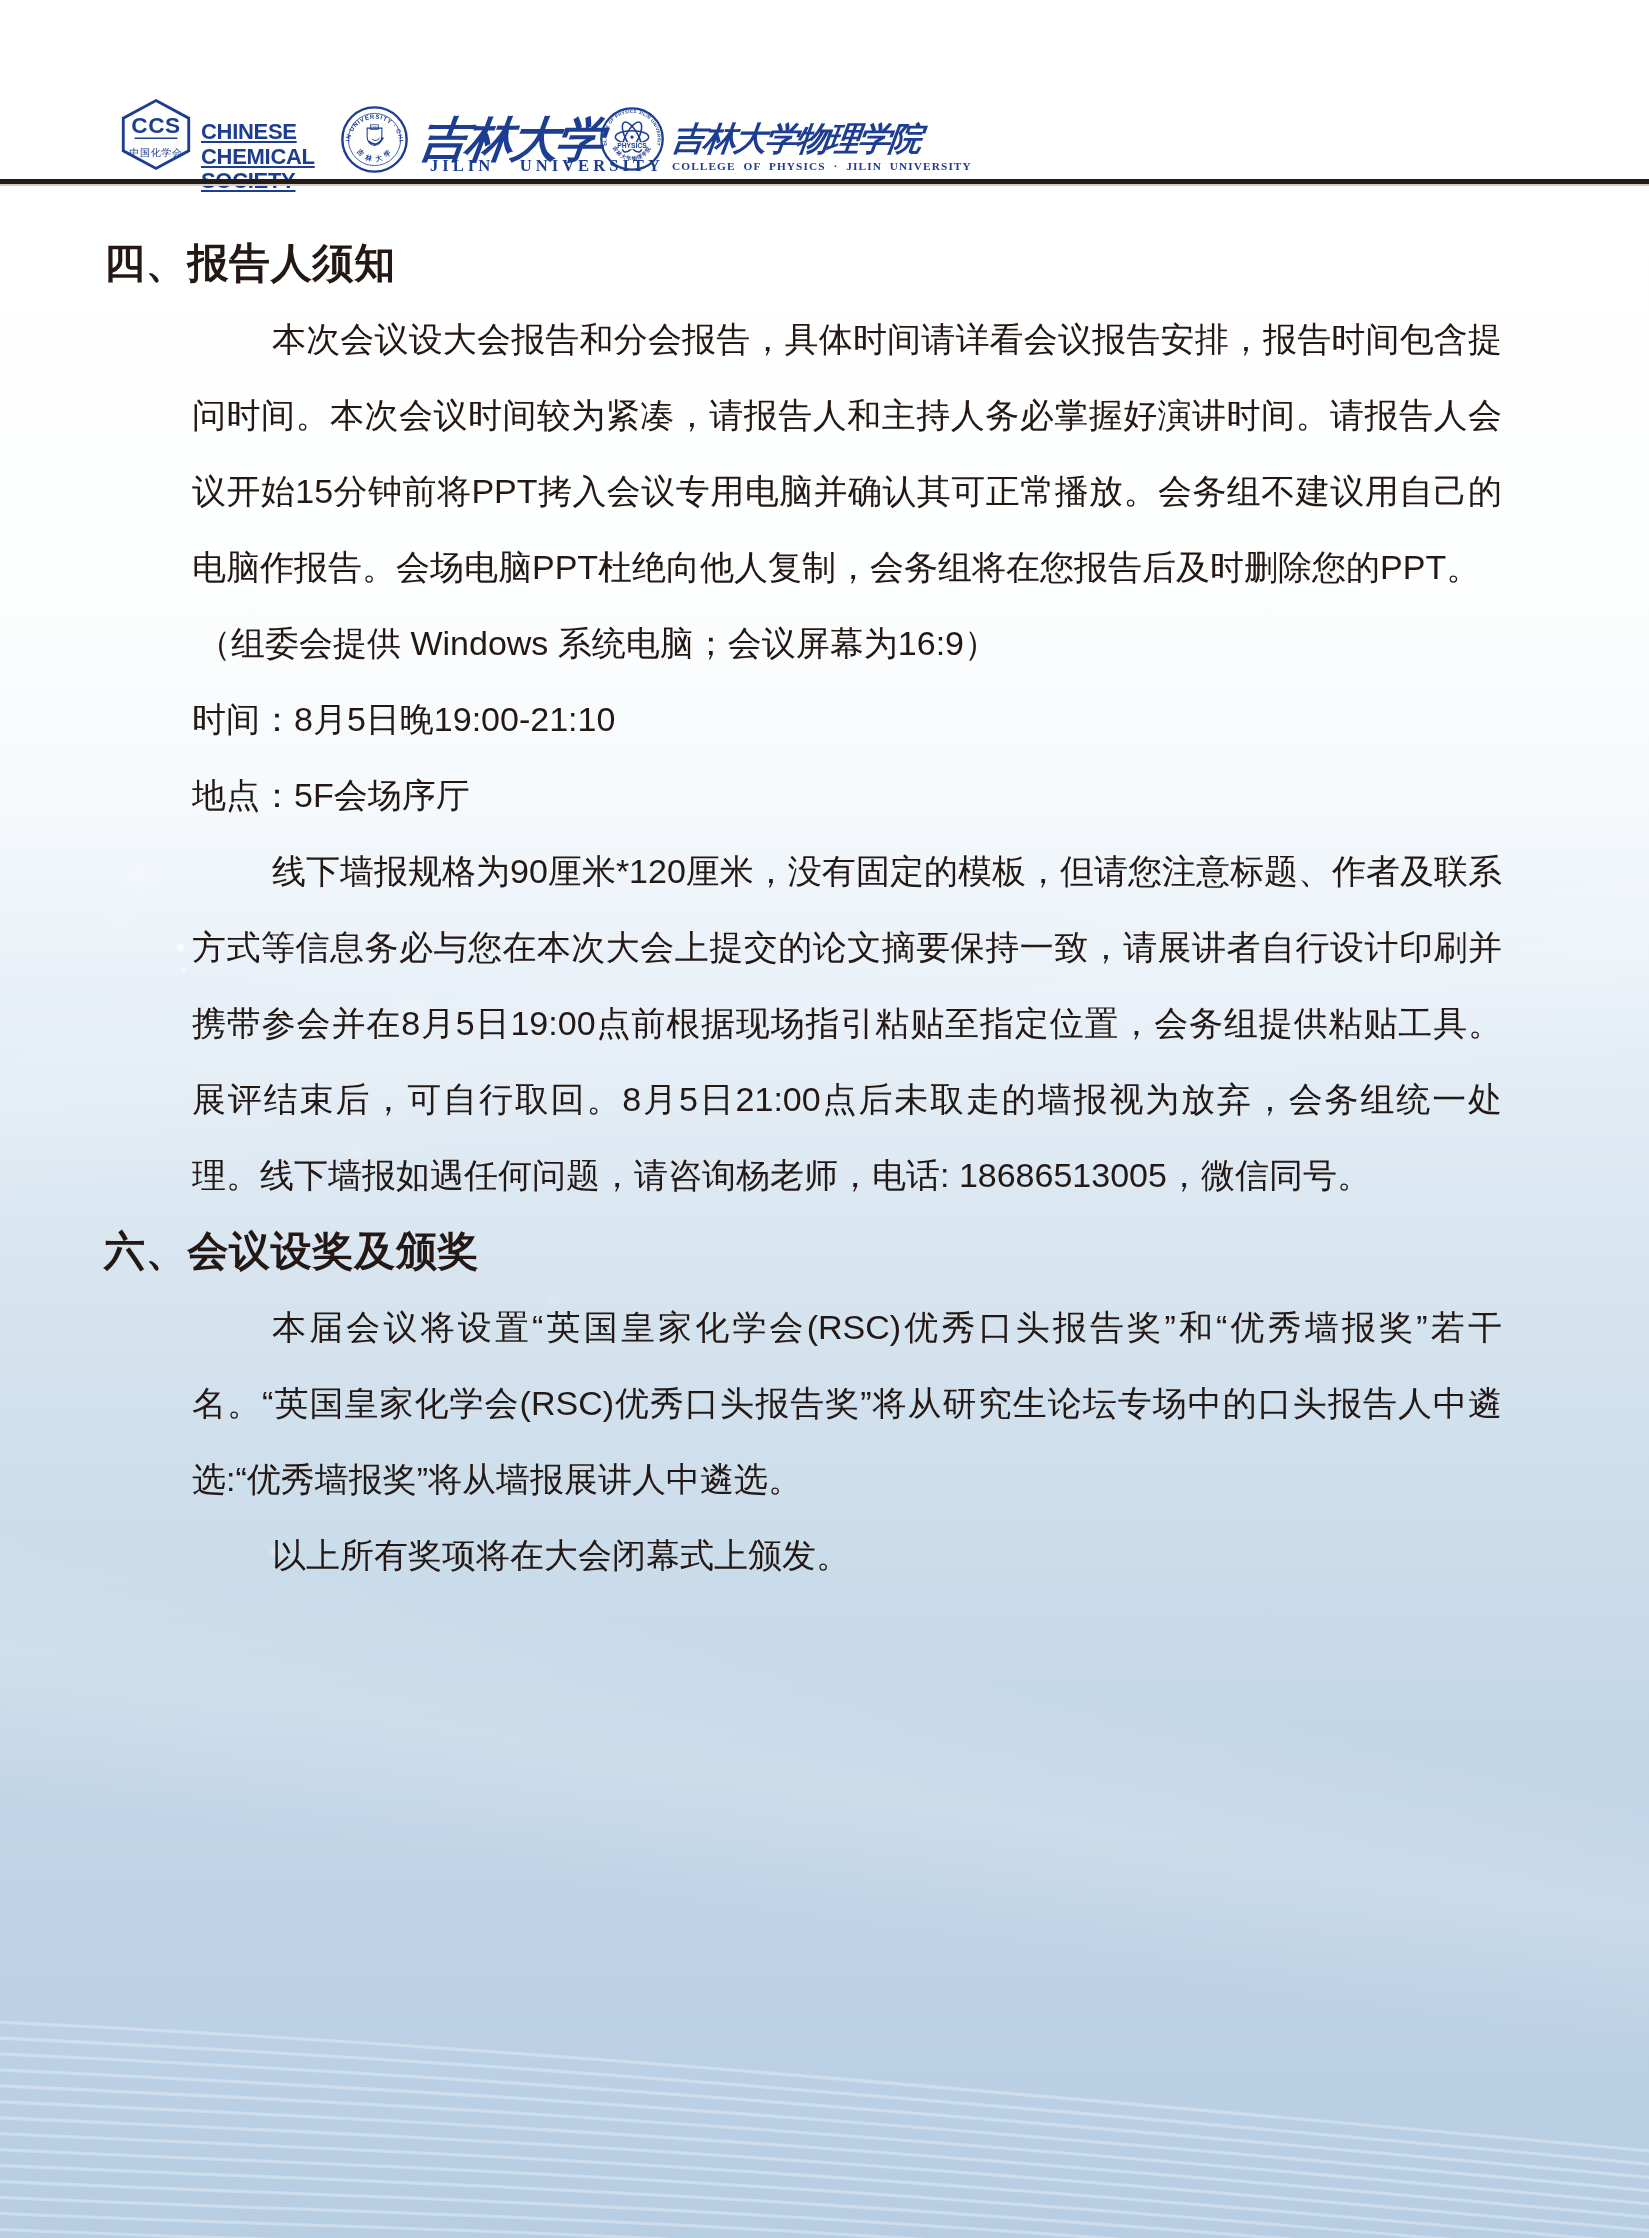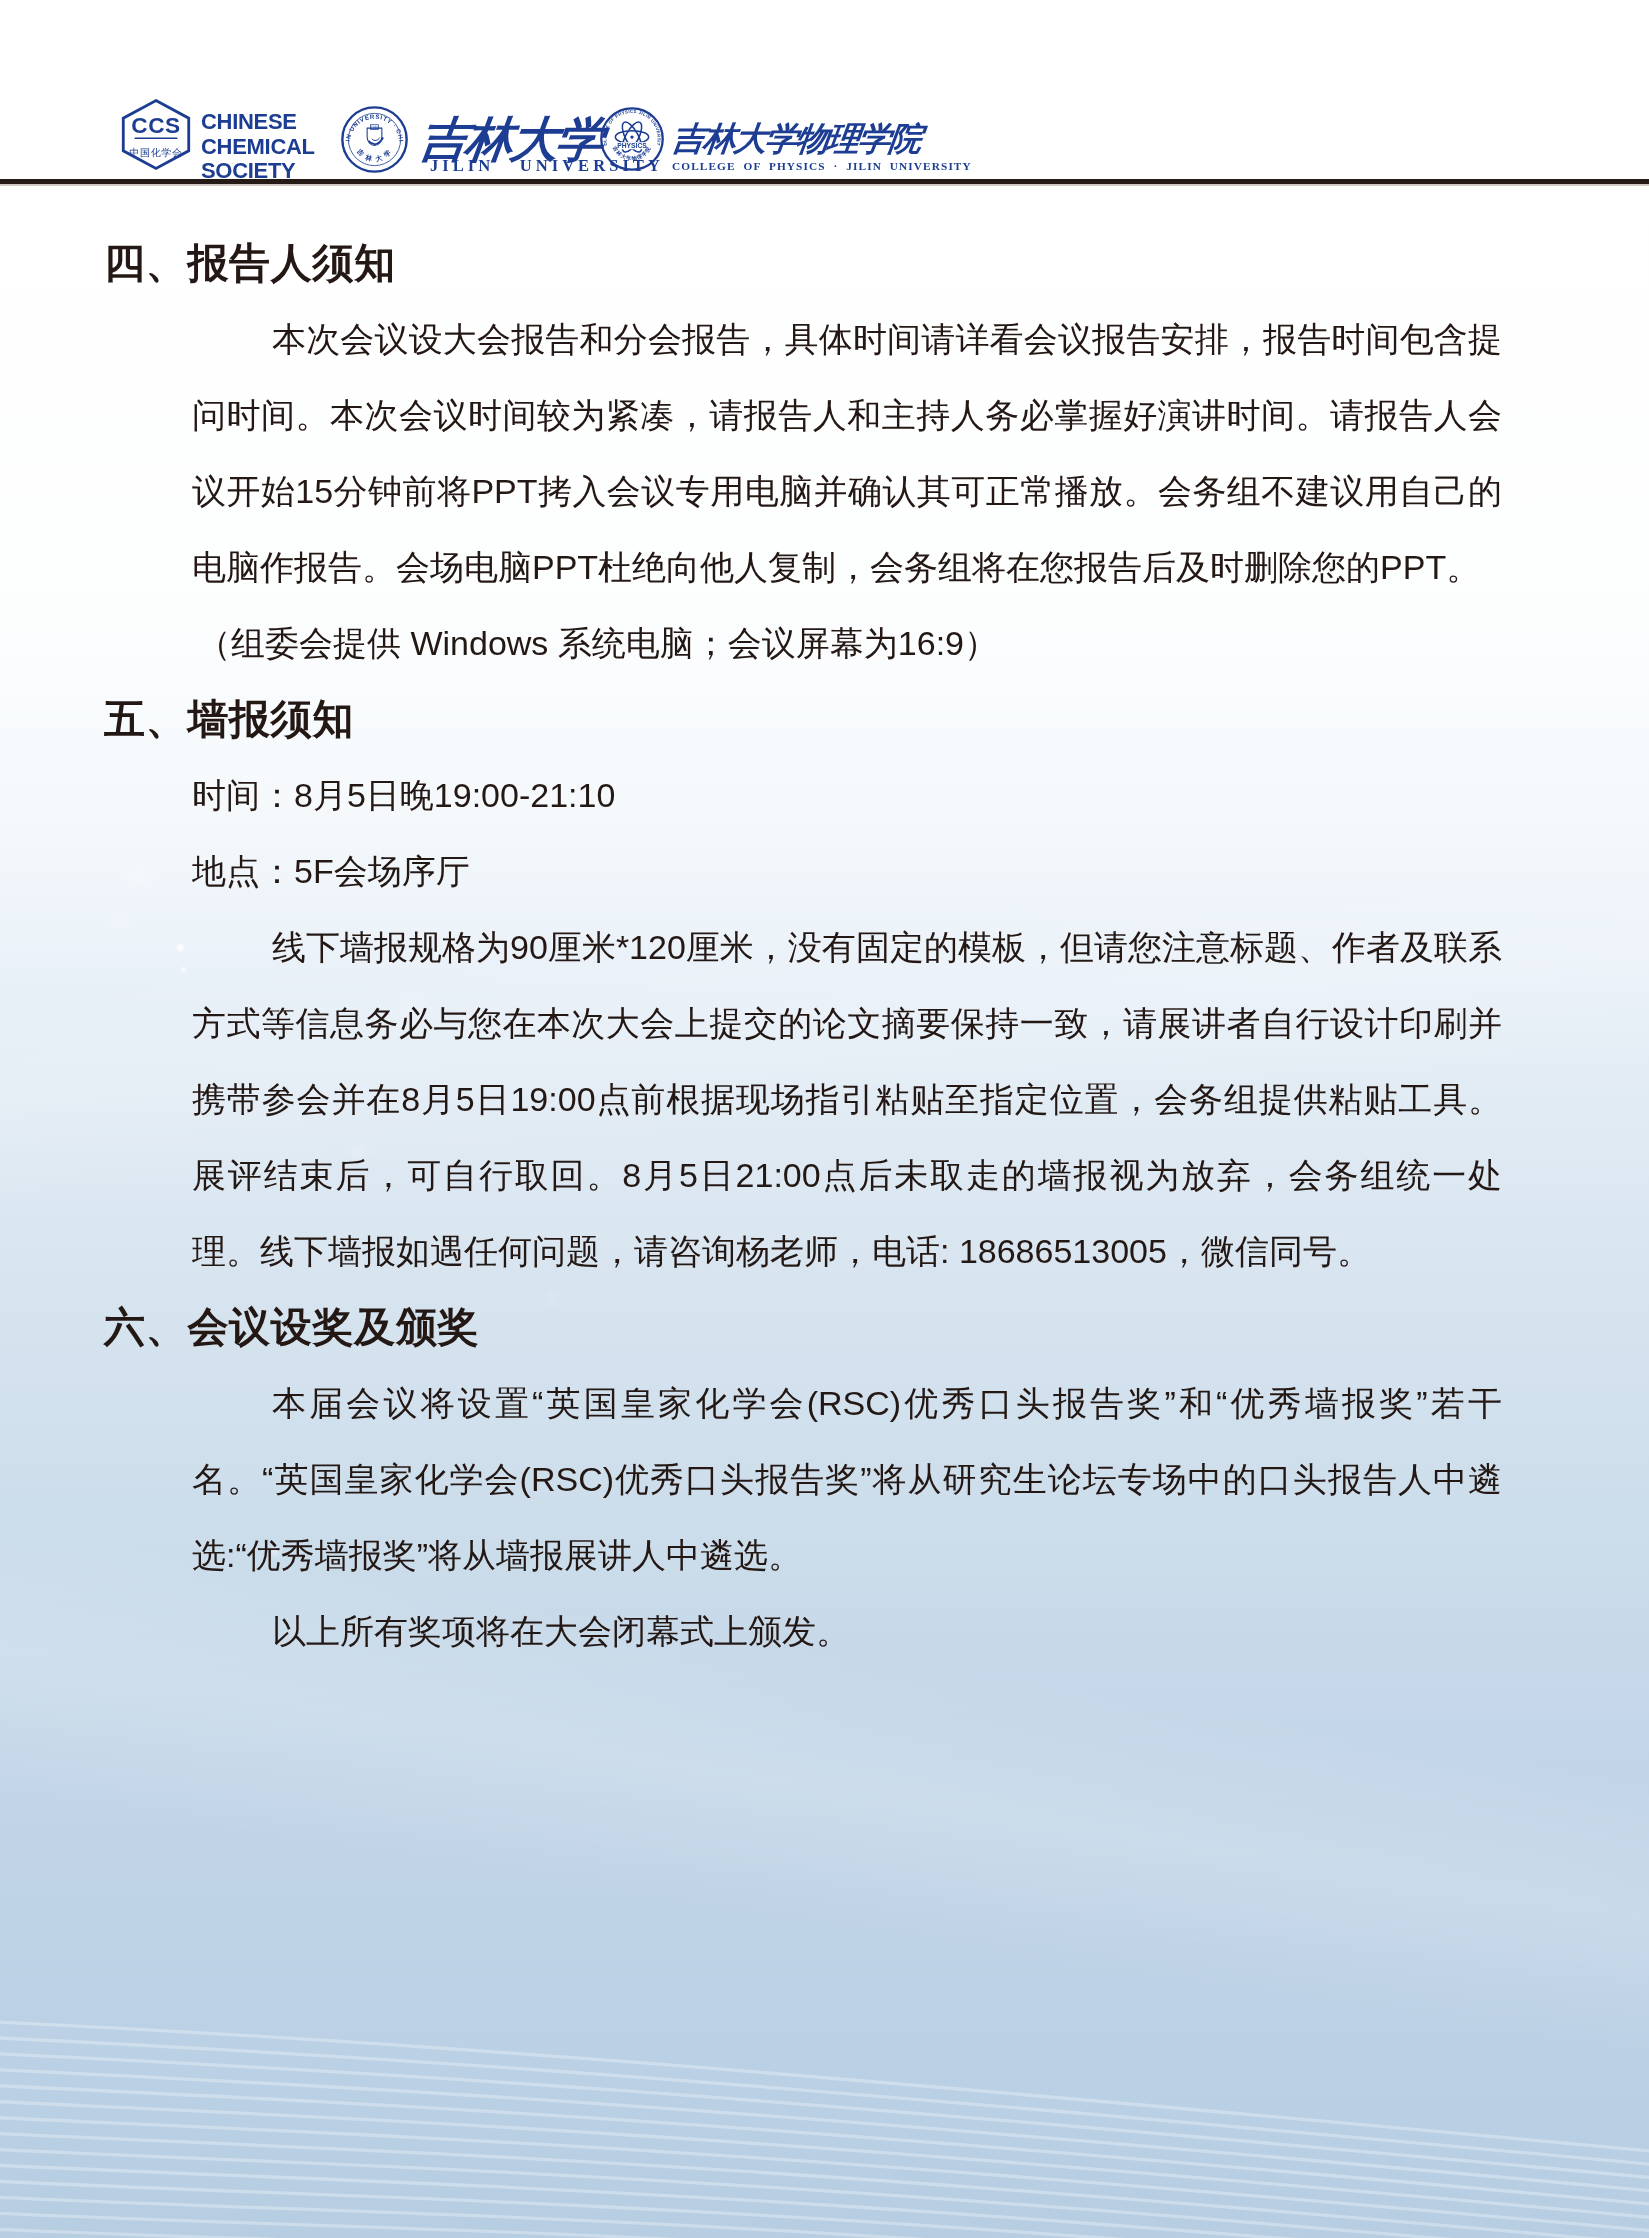--- a/index.html
+++ b/index.html
@@ -34,22 +34,22 @@
   .d7{left:547px;top:1293px;width:10.6px;height:10.6px;opacity:.18;filter:blur(4px);}
   .d8{left:271px;top:1548px;width:8px;height:8px;opacity:.45;filter:blur(2px);}
   .waves{position:absolute;left:0;bottom:0;width:1649px;height:372px;}
 
   
   .header{position:absolute;left:0;top:0;width:1496px;height:180px;background:#ffffff;}
   .hdr-rule-dark{position:absolute;left:0;top:179px;width:1649px;height:4.7px;background:var(--rule-dark);}
   .hdr-rule-light{position:absolute;left:0;top:184px;width:1649px;height:2px;background:var(--rule-light);}
   .logo-svg{position:absolute;}
   .ccs-hex{left:118px;top:98px;width:76px;height:73px;}
-  .ccs-lines{position:absolute;left:201px;top:110px;color:var(--navy);
-    font-weight:700;font-size:22px;line-height:24.6px;letter-spacing:-0.3px;}
+  .ccs-lines{position:absolute;left:201px;top:120px;color:var(--navy);
+    font-weight:700;font-size:22px;line-height:24.6px;letter-spacing:-0.3px;text-decoration:underline;}
   .jlu-seal{left:341px;top:106px;width:67px;height:67px;}
   .phy-seal{left:600px;top:107px;width:64px;height:64px;}
   .calli{position:absolute;color:var(--navy);font-family:"Liberation Serif","DejaVu Serif",serif;
     font-weight:700;font-style:italic;transform:skewX(-7deg);white-space:nowrap;}
   .jlu-calli{left:420px;top:108px;font-size:48px;letter-spacing:-2.7px;}
   .phy-calli{left:672px;top:117px;font-size:33px;letter-spacing:-2px;}
   .seal-eng{position:absolute;color:var(--navy);font-family:"Liberation Serif","DejaVu Serif",serif;
     font-weight:700;white-space:nowrap;}
   .jlu-eng{left:430px;top:156px;font-size:16.6px;letter-spacing:4px;word-spacing:17.3px;}
   .phy-eng{left:672px;top:160px;font-size:11.3px;letter-spacing:1.1px;word-spacing:4px;}
@@ -158,21 +158,20 @@
 </div>
 <div class="hdr-rule-dark"></div>
 <div class="hdr-rule-light"></div>
 
 <main class="content">
 
   <h2 class="sec-h">四、报告人须知</h2>
   <p class="indent">本次会议设大会报告和分会报告，具体时间请详看会议报告安排，报告时间包含提问时间。本次会议时间较为紧凑，请报告人和主持人务必掌握好演讲时间。请报告人会议开始15分钟前将PPT拷入会议专用电脑并确认其可正常播放。会务组不建议用自己的电脑作报告。会场电脑PPT杜绝向他人复制，会务组将在您报告后及时删除您的PPT。</p>
   <p class="note">（组委会提供 Windows 系统电脑；会议屏幕为16:9）</p>
 
-  <h2 class="sec-h">五、墙报须知</h2>
   <p class="plain">时间：8月5日晚19:00-21:10</p>
   <p class="plain">地点：5F会场序厅</p>
   <p class="indent">线下墙报规格为90厘米*120厘米，没有固定的模板，但请您注意标题、作者及联系方式等信息务必与您在本次大会上提交的论文摘要保持一致，请展讲者自行设计印刷并携带参会并在8月5日19:00点前根据现场指引粘贴至指定位置，会务组提供粘贴工具。展评结束后，可自行取回。8月5日21:00点后未取走的墙报视为放弃，会务组统一处理。线下墙报如遇任何问题，请咨询杨老师，电话: 18686513005，微信同号。</p>
 
   <h2 class="sec-h">六、会议设奖及颁奖</h2>
   <p class="indent">本届会议将设置“英国皇家化学会(RSC)优秀口头报告奖”和“优秀墙报奖”若干名。“英国皇家化学会(RSC)优秀口头报告奖”将从研究生论坛专场中的口头报告人中遴选:“优秀墙报奖”将从墙报展讲人中遴选。</p>
   <p class="indent">以上所有奖项将在大会闭幕式上颁发。</p>
 </main>
 
 

